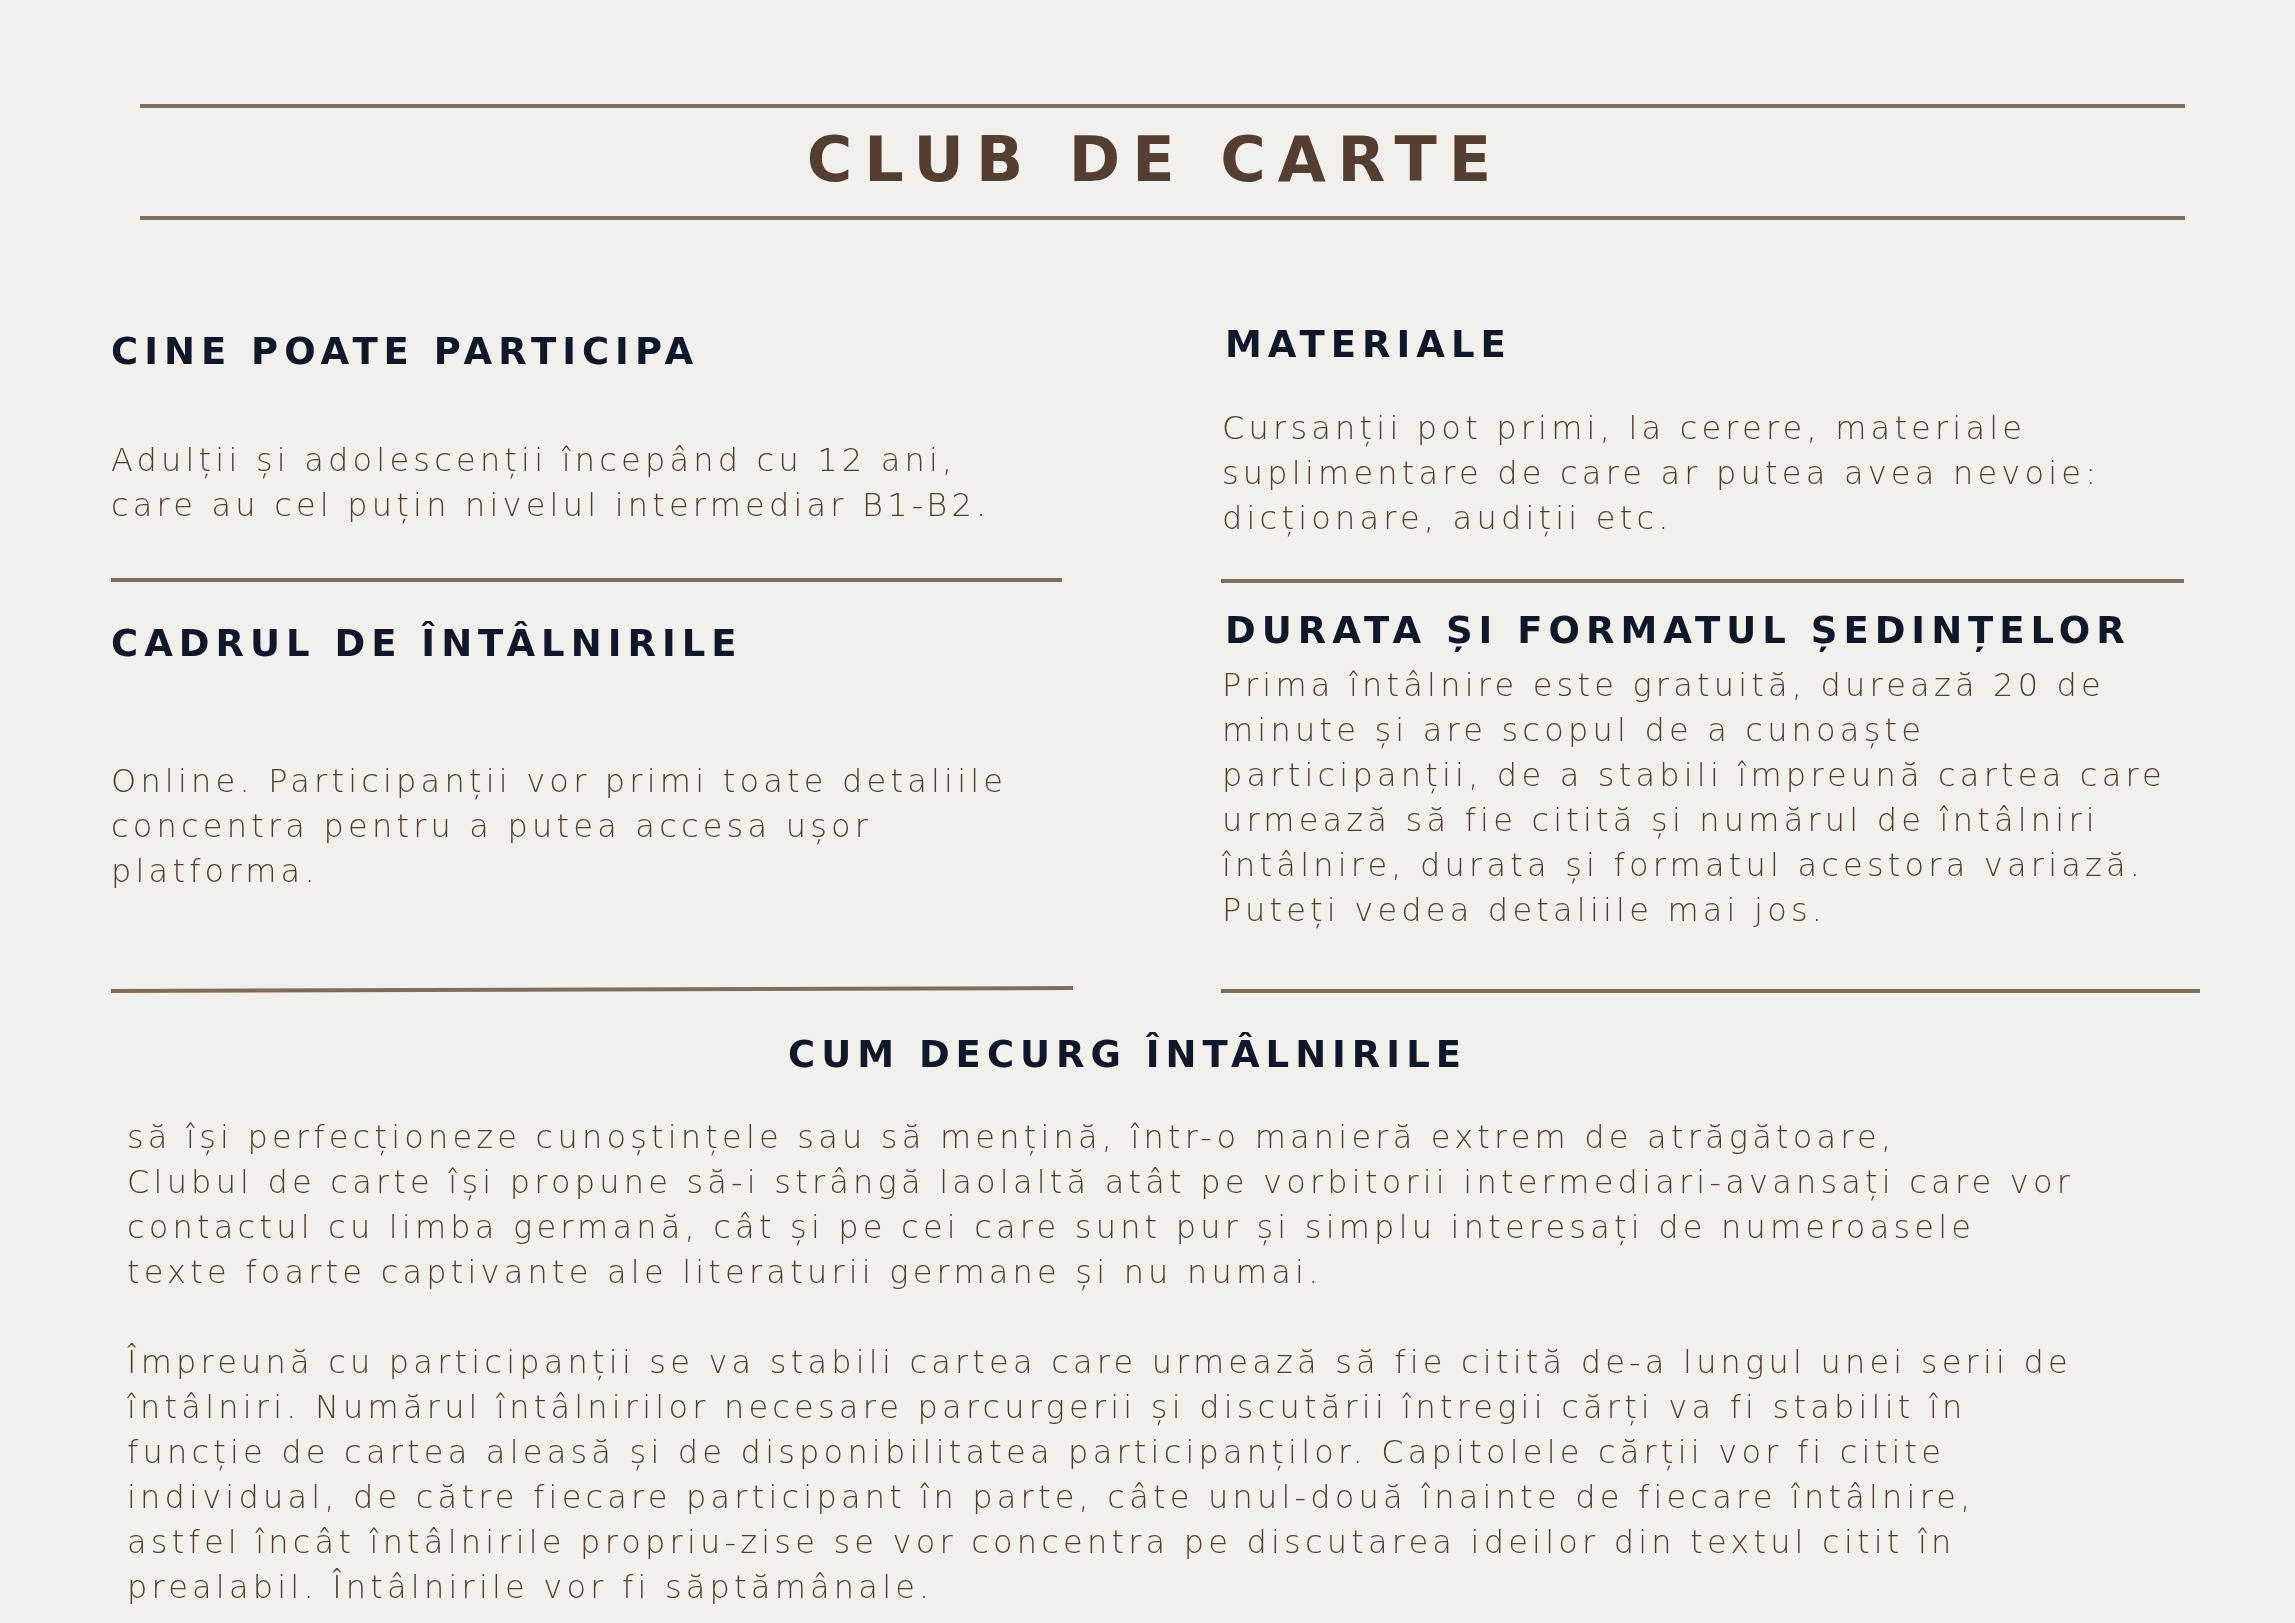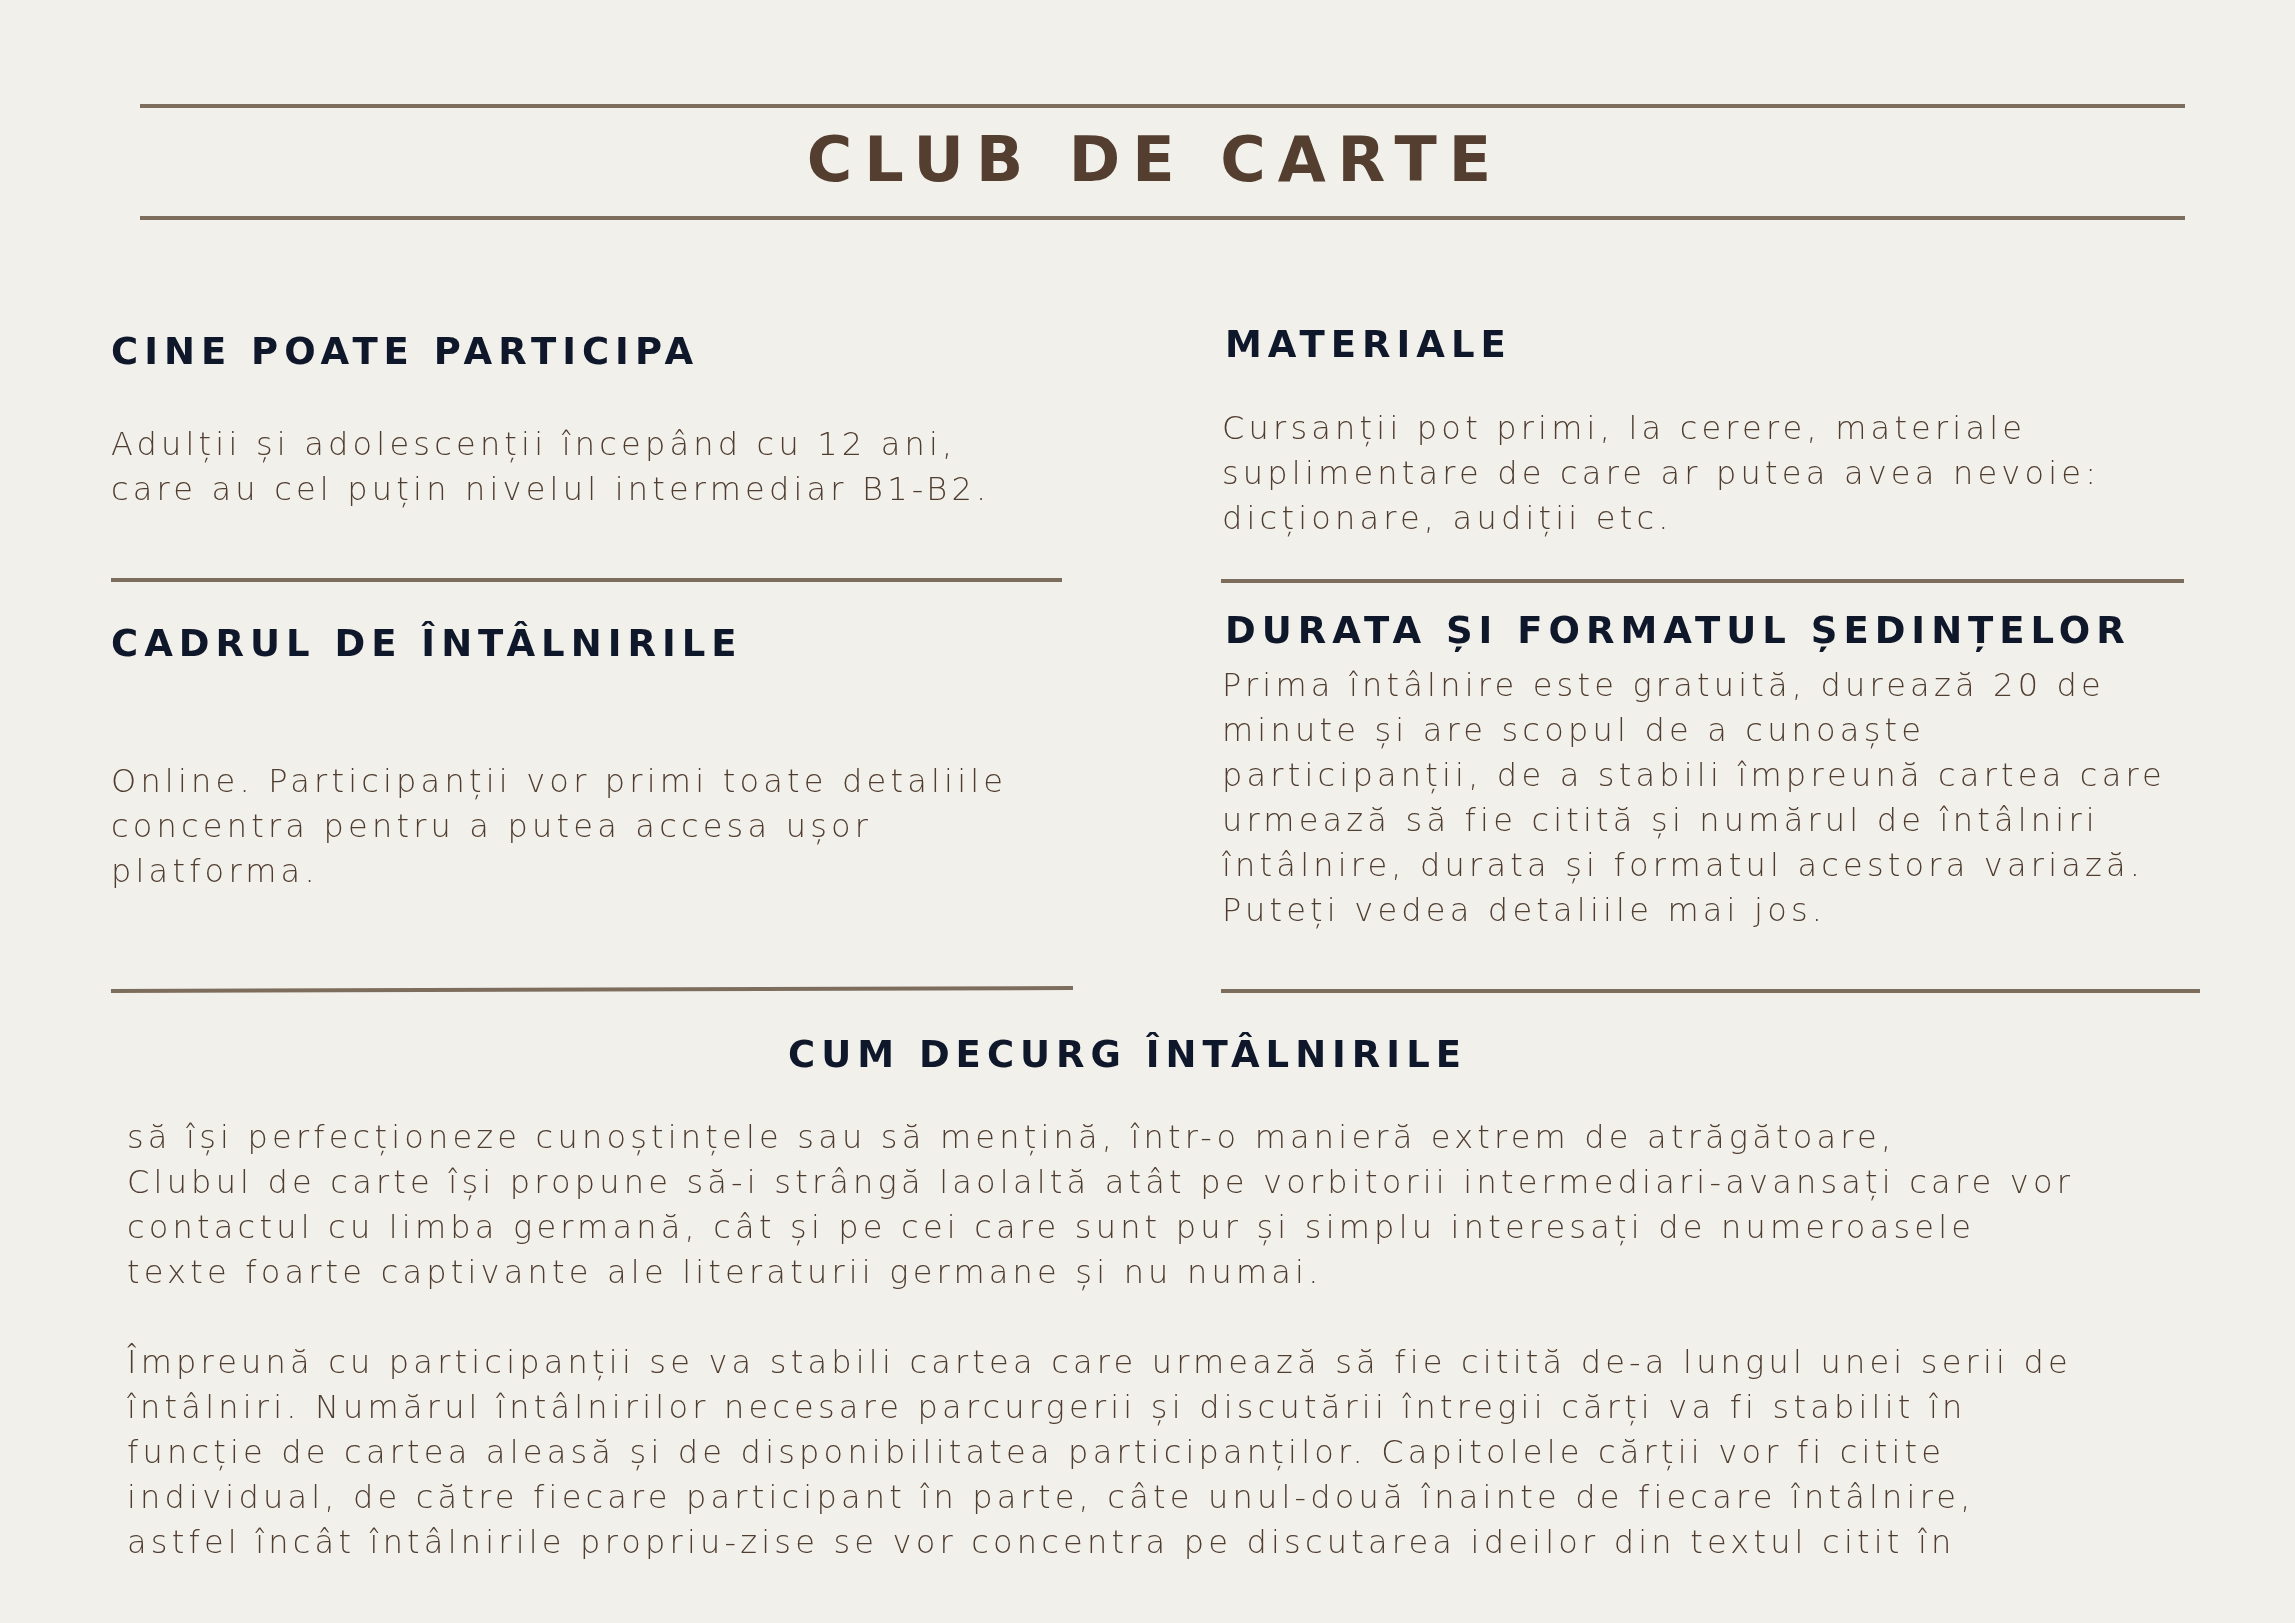--- a/index.html
+++ b/index.html
@@ -28,21 +28,21 @@
 </head>
 <body>
 
 <div class="rule" style="left:140px; top:104px; width:2045px;"></div>
 <div class="rule" style="left:140px; top:216px; width:2045px;"></div>
 
 <h1 class="title" style="margin:0;">CLUB DE CARTE</h1>
 
 <div>
   <div class="h" style="left:111px; top:329px;">CINE POATE PARTICIPA</div>
-  <div class="body" style="left:111px; top:422px;">
+  <div class="body" style="left:111px; top:438px;">
     <span class="ln">Adulții și adolescenții începând cu 12 ani,</span>
     <span class="ln">care au cel puțin nivelul intermediar B1-B2.</span>
   </div>
 </div>
 <div class="rule" style="left:111px; top:578px; width:951px;"></div>
 
 <div>
   <div class="h" style="left:1225px; top:322px;">MATERIALE</div>
   <div class="body" style="left:1222px; top:406px;">
     <span class="ln">Cursanții pot primi, la cerere, materiale</span>
@@ -82,15 +82,16 @@
     <span class="ln">Clubul de carte își propune să-i strângă laolaltă atât pe vorbitorii intermediari-avansați care vor</span>
     <span class="ln">contactul cu limba germană, cât și pe cei care sunt pur și simplu interesați de numeroasele</span>
     <span class="ln">texte foarte captivante ale literaturii germane și nu numai.</span>
   </div>
   <div class="body" style="left:127px; top:1340px;">
     <span class="ln">Împreună cu participanții se va stabili cartea care urmează să fie citită de-a lungul unei serii de</span>
     <span class="ln">întâlniri. Numărul întâlnirilor necesare parcurgerii și discutării întregii cărți va fi stabilit în</span>
     <span class="ln">funcție de cartea aleasă și de disponibilitatea participanților. Capitolele cărții vor fi citite</span>
     <span class="ln">individual, de către fiecare participant în parte, câte unul-două înainte de fiecare întâlnire,</span>
     <span class="ln">astfel încât întâlnirile propriu-zise se vor concentra pe discutarea ideilor din textul citit în</span>
+    <span class="ln">prealabil. Întâlnirile vor fi săptămânale.</span>
   </div>
 </div>
 
 
 </body></html>

